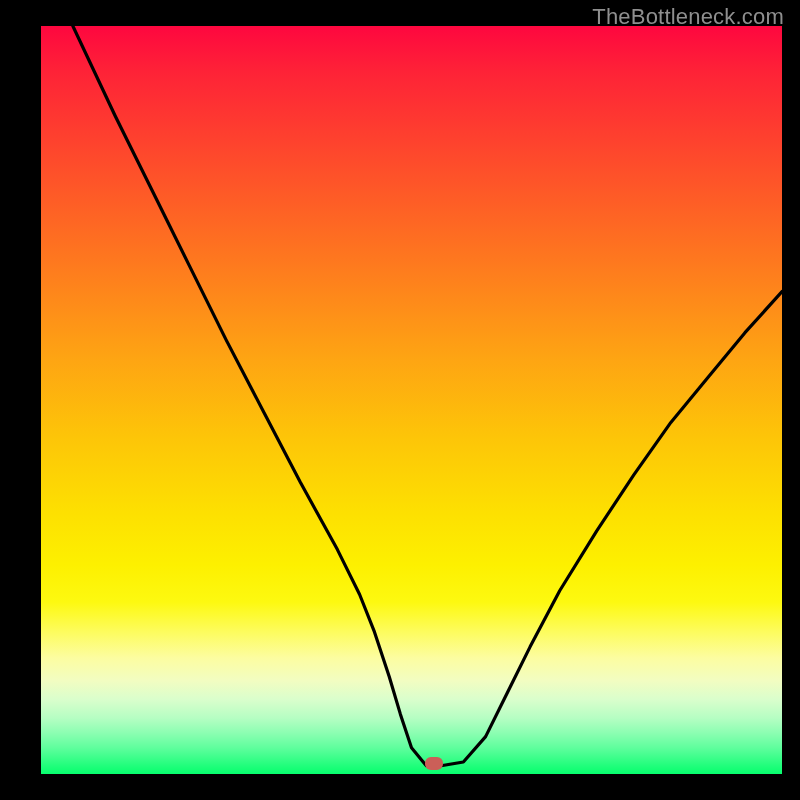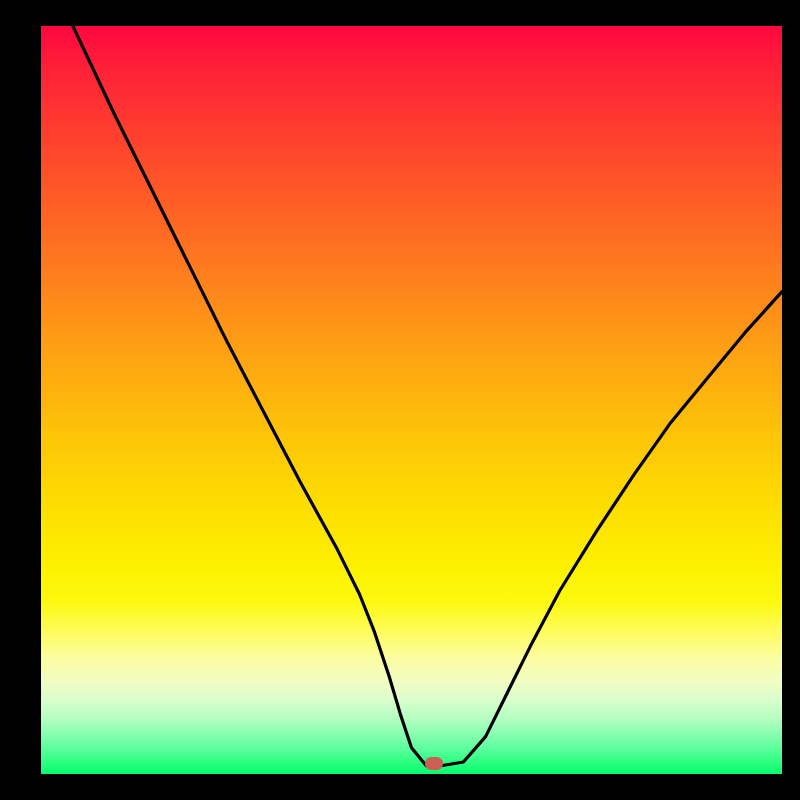--- a/index.html
+++ b/index.html
@@ -75,13 +75,14 @@
 </head>
 <body>
 
 <div class="frame">
   <div class="plot-area">
     <svg class="curve" viewBox="0 0 741 748" preserveAspectRatio="none">
       <path id="curve-path" d="M31.86 0.00 L74.10 89.76 L111.15 164.56 L148.20 239.36 L185.25 314.16 L222.30 385.22 L259.35 456.28 L296.40 523.60 L318.63 568.48 L333.45 605.88 L348.27 650.76 L359.38 688.16 L370.50 721.82 L385.32 739.77 L400.14 739.77 L422.37 736.03 L444.60 710.60 L466.83 665.72 L489.06 620.84 L518.70 564.74 L555.75 504.90 L592.80 448.80 L629.85 396.44 L666.90 351.56 L703.95 306.68 L741.00 265.54" fill="none" stroke="#000" stroke-width="3.2" stroke-linejoin="round" stroke-linecap="round"></path>
     </svg>
     <div class="marker" id="marker" style="left: 383.73px; top: 731.028px;"></div>
   </div>
+  <div class="watermark">TheBottleneck.com</div>
 </div>
 
 </body></html>

